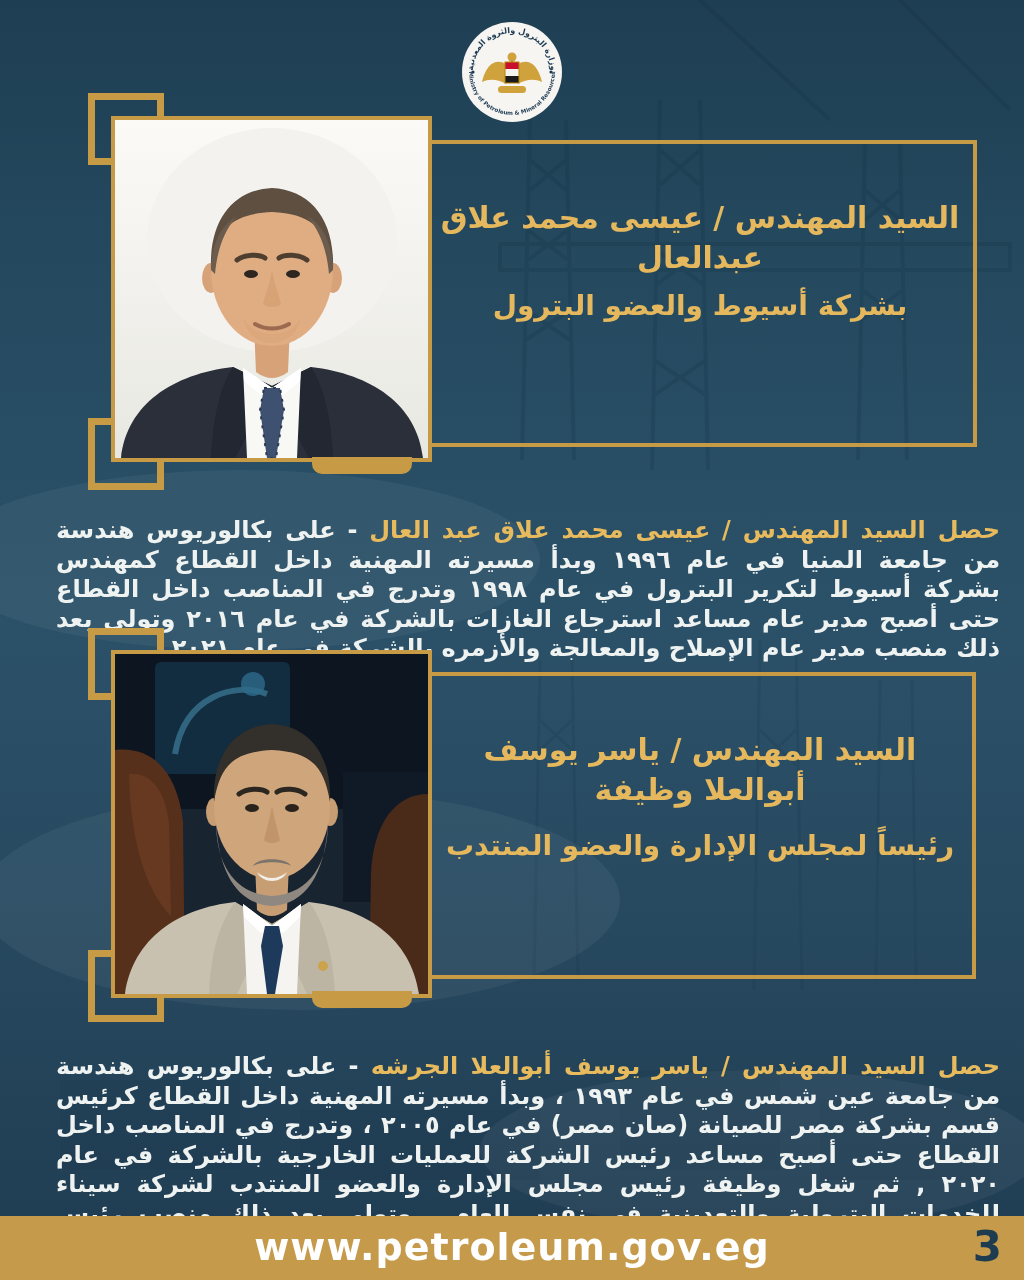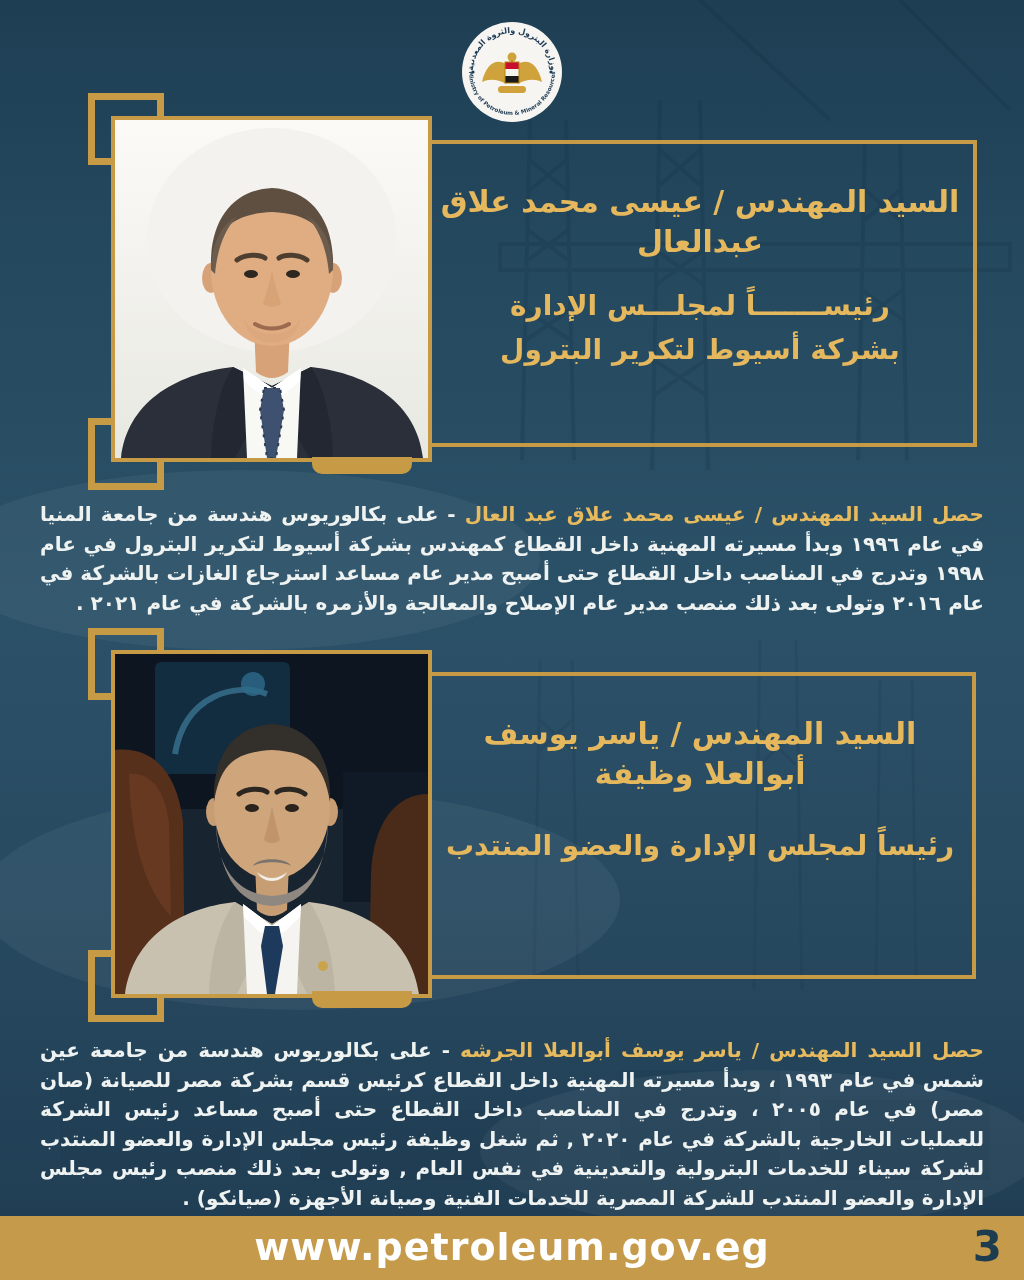--- a/index.html
+++ b/index.html
@@ -22,34 +22,34 @@
   .p2 .br-bl{left:88px;top:950px;}
   .photo{position:absolute;border:4px solid #c79a45;background:#fff;overflow:hidden;}
   .p1 .photo{left:111px;top:116px;width:313px;height:338px;}
   .p2 .photo{left:111px;top:650px;width:313px;height:340px;}
   .photo svg{display:block;width:100%;height:100%;}
   .tab{position:absolute;width:100px;height:17px;background:#c79a45;border-radius:0 0 10px 10px;}
   .p1 .tab{left:312px;top:457px;}
   .p2 .tab{left:312px;top:991px;}
   .pname{
     position:absolute;left:440px;width:520px;line-height:40px;
-    text-align:center;color:#e5b85e;font-size:30px;font-weight:bold;direction:rtl;
+    text-align:center;color:#e5b85e;font-size:30px;font-weight:bold;direction:rtl;margin-top:16px;
   }
   .p1 .pname{top:182px;}
   .p2 .pname{top:714px;}
   .ptitle{
     position:absolute;left:440px;width:520px;line-height:44px;
     text-align:center;color:#e5b85e;font-size:28px;font-weight:bold;direction:rtl;
   }
   .p1 .ptitle{top:284px;}
   .p2 .ptitle{top:824px;}
   
   .bio{
-    position:absolute;left:40px;width:944px;margin:0;direction:rtl;
-    text-align:justify;font-size:20px;font-weight:bold;line-height:29.5px;color:#eef2f1;
+    position:absolute;left:40px;width:944px;margin:16px;direction:rtl;
+    text-align:justify;font-size:24px;font-weight:bold;line-height:29.5px;color:#eef2f1;
   }
   .bio1{top:500px;}
   .bio2{top:1036px;}
   .hl{color:#e7ba5d;}
   
   .footer{position:absolute;left:0;top:1216px;width:1024px;height:64px;background:#c59b4b;}
   .url{
     position:absolute;left:0;top:0;width:1024px;height:64px;line-height:62px;
     text-align:center;color:#ffffff;font-size:38px;font-weight:bold;letter-spacing:1px;
   }
@@ -144,22 +144,21 @@
       </g>
     </svg>
   </div>
 
   <section class="profile p1">
     <div class="bracket br-tl"></div>
     <div class="bracket br-bl"></div>
     <div class="frame"></div>
     <div class="pname">السيد المهندس / عيسى محمد علاق عبدالعال</div>
     <div class="ptitle">
-      <div>رئيســـــــاً لمجلـــس الإدارة</div>
-      <div>بشركة أسيوط لتكرير البترول</div>
+      <div>بشركة أسيوط والعضو البترول</div>
     </div>
     <div class="photo">
       <svg viewBox="0 0 313 338" preserveAspectRatio="none">
         <defs>
           <linearGradient id="p1bg" x1="0" y1="0" x2="0" y2="1">
             <stop offset="0" stop-color="#fbfaf7"></stop>
               <stop offset="1" stop-color="#e8e8e2"></stop>
           </linearGradient>
         </defs>
         <rect width="313" height="338" fill="url(#p1bg)"></rect>

